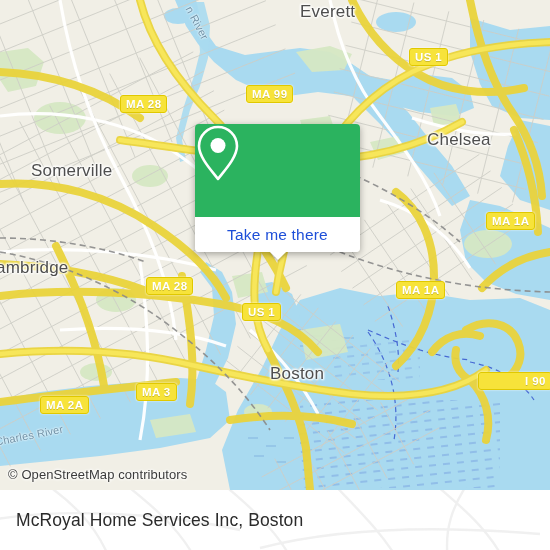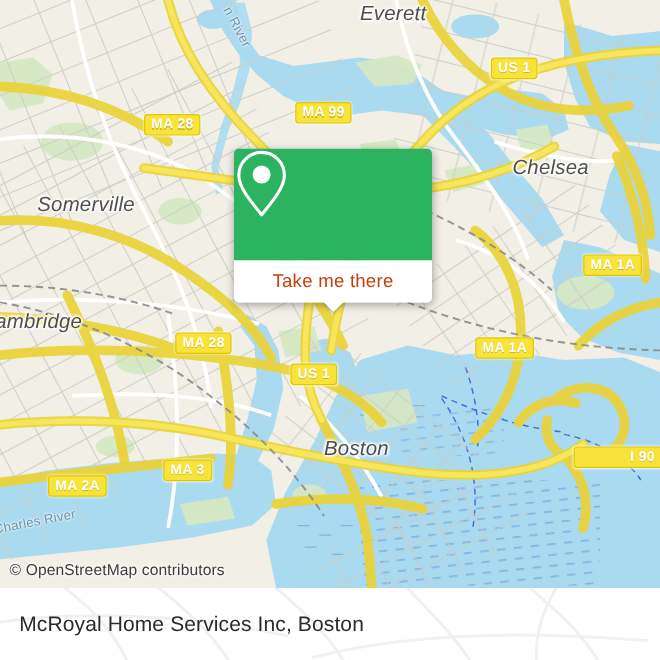--- a/index.html
+++ b/index.html
@@ -7,42 +7,42 @@
   .screen{position:relative;width:550px;height:550px;overflow:hidden;background:#fff;}
 
   
   .map{position:absolute;left:0;top:0;width:550px;height:490px;overflow:hidden;background:#f1efe6;}
   .map svg{position:absolute;left:0;top:0;}
 
   
   .plabel{position:absolute;color:#5a5a5a;font-weight:400;white-space:nowrap;
           text-shadow:0 0 3px #fff,0 0 3px #fff,0 0 2px #fff,1px 1px 2px #fff,-1px -1px 2px #fff;
           letter-spacing:.2px;pointer-events:none;}
-  .plabel.big{font-size:17px;color:#4e4e4e;font-style:italic;}
+  .plabel.big{font-size:17px;color:#4e4e4e;}
   .plabel.river{font-size:11px;color:#6f92a8;font-style:normal;
           text-shadow:0 0 2px #fff,0 0 2px #fff;}
 
   
   .shield{position:absolute;background:#f7e33a;border:1.6px solid #e0c800;border-radius:3px;
           color:#ffffff;font-size:11.5px;font-weight:700;letter-spacing:.4px;
           padding:1.5px 5px 2px 5px;line-height:12px;white-space:nowrap;
           text-shadow:0 1px 0 rgba(0,0,0,.18);box-shadow:0 0 2px rgba(255,255,255,.9);}
 
   
   .attrib{position:absolute;left:8px;bottom:8px;font-size:13px;color:#3b3b3b;
           letter-spacing:.1px;text-shadow:0 0 3px #fff,0 0 3px #fff,0 0 3px #fff;}
 
   
   .card{position:absolute;left:195px;top:124px;width:165px;border-radius:4px;
         box-shadow:0 2px 7px rgba(0,0,0,.33);overflow:visible;}
   .card-top{height:93px;background:#2bb35f;border-radius:4px 4px 0 0;
             display:flex;align-items:center;justify-content:center;}
   .card-bot{height:35px;background:#ffffff;border-radius:0 0 4px 4px;
             display:flex;align-items:center;justify-content:center;}
-  .card-bot span{font-size:15.5px;color:#c2410c;letter-spacing:.2px;}
+  .card-bot span{font-size:15.5px;color:#1d4ed8;letter-spacing:.2px;}
   .card-tail{position:absolute;left:50%;bottom:-8px;margin-left:-9px;width:0;height:0;
              border-left:9px solid transparent;border-right:9px solid transparent;
              border-top:9px solid #ffffff;filter:drop-shadow(0 2px 1px rgba(0,0,0,.18));}
 
   
   .footer{position:absolute;left:0;top:490px;width:550px;height:60px;background:#ffffff;
           display:flex;align-items:center;justify-content:space-between;
           padding:0 14px 0 16px;box-sizing:border-box;overflow:hidden;}
   .footer-bg{position:absolute;left:0;top:0;width:550px;height:60px;opacity:.55;}
   .footer-title{position:relative;font-size:17.5px;color:#2b2b2b;letter-spacing:.1px;white-space:nowrap;}

